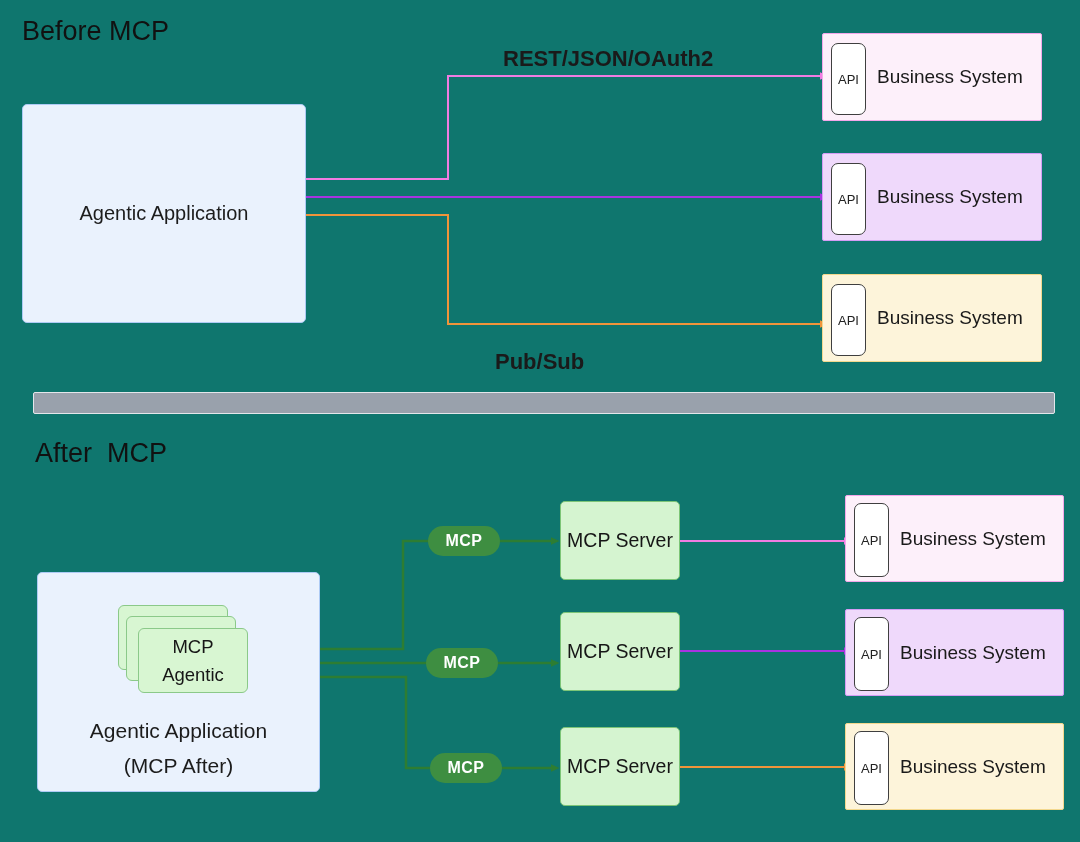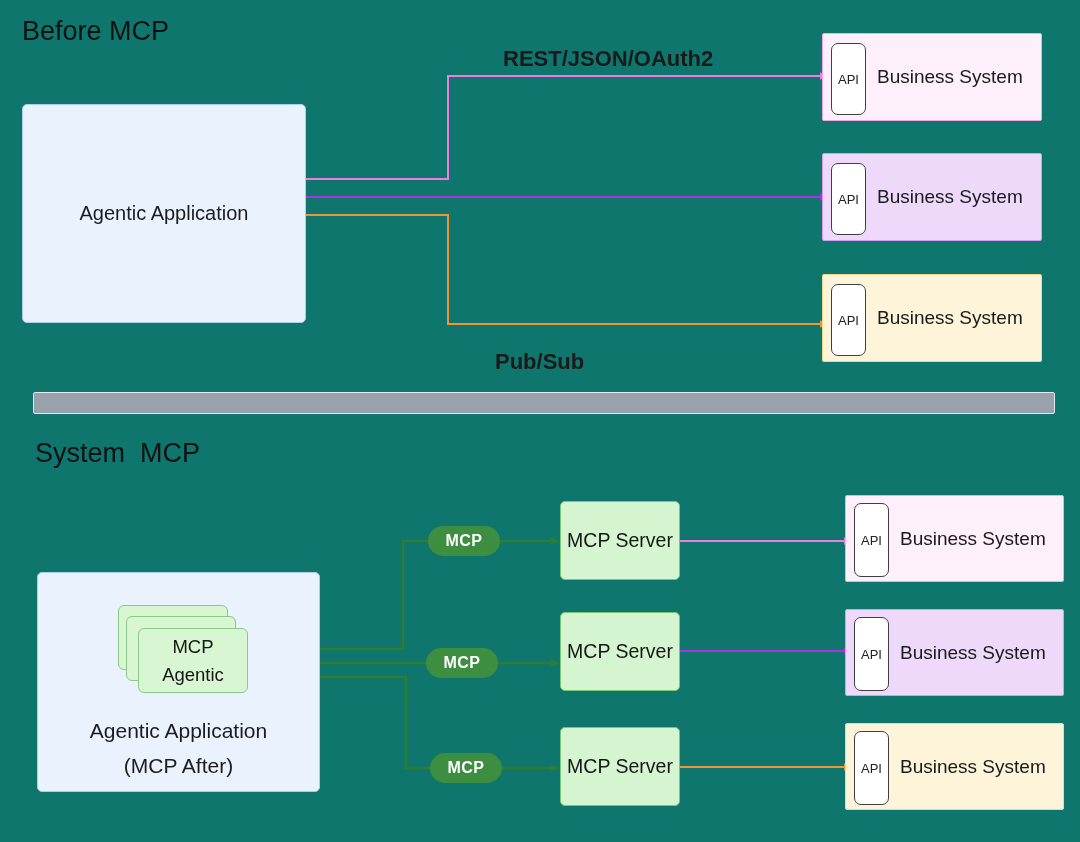--- a/index.html
+++ b/index.html
@@ -111,21 +111,21 @@
   </div>
   <div class="abs biz yellow" style="left:822px;top:274px;width:220px;height:88px;">
     <div class="api-chip" style="top:9px;width:33px;height:70px;">
       <span>API</span>
     </div>
     <div class="biz-label">Business System</div>
   </div>
 
   <div class="abs divider" style="left:33px;top:392px;width:1022px;height:22px;"></div>
 
-  <div class="abs section-title" style="left:35px;top:438px;">System  MCP</div>
+  <div class="abs section-title" style="left:35px;top:438px;">After  MCP</div>
 
   <div class="abs app-box" style="left:37px;top:572px;width:283px;height:220px;"></div>
 
   <div class="abs client-card" style="left:118px;top:605px;"></div>
   <div class="abs client-card" style="left:126px;top:616px;"></div>
   <div class="abs client-card front" style="left:138px;top:628px;">
     <span>MCP</span>
     <span>Agentic</span>
   </div>
 

